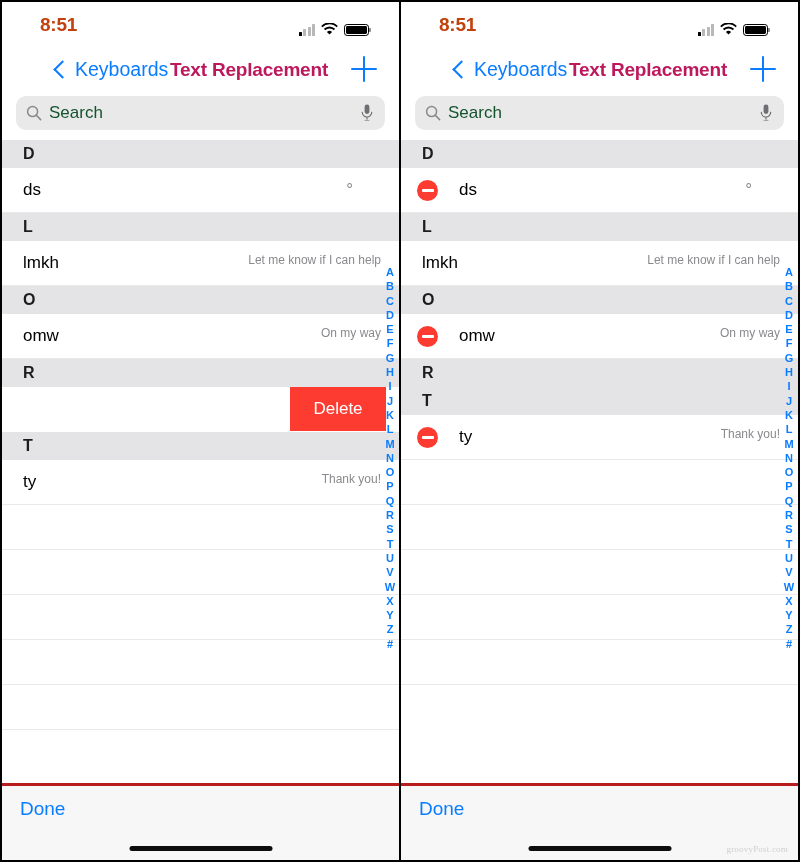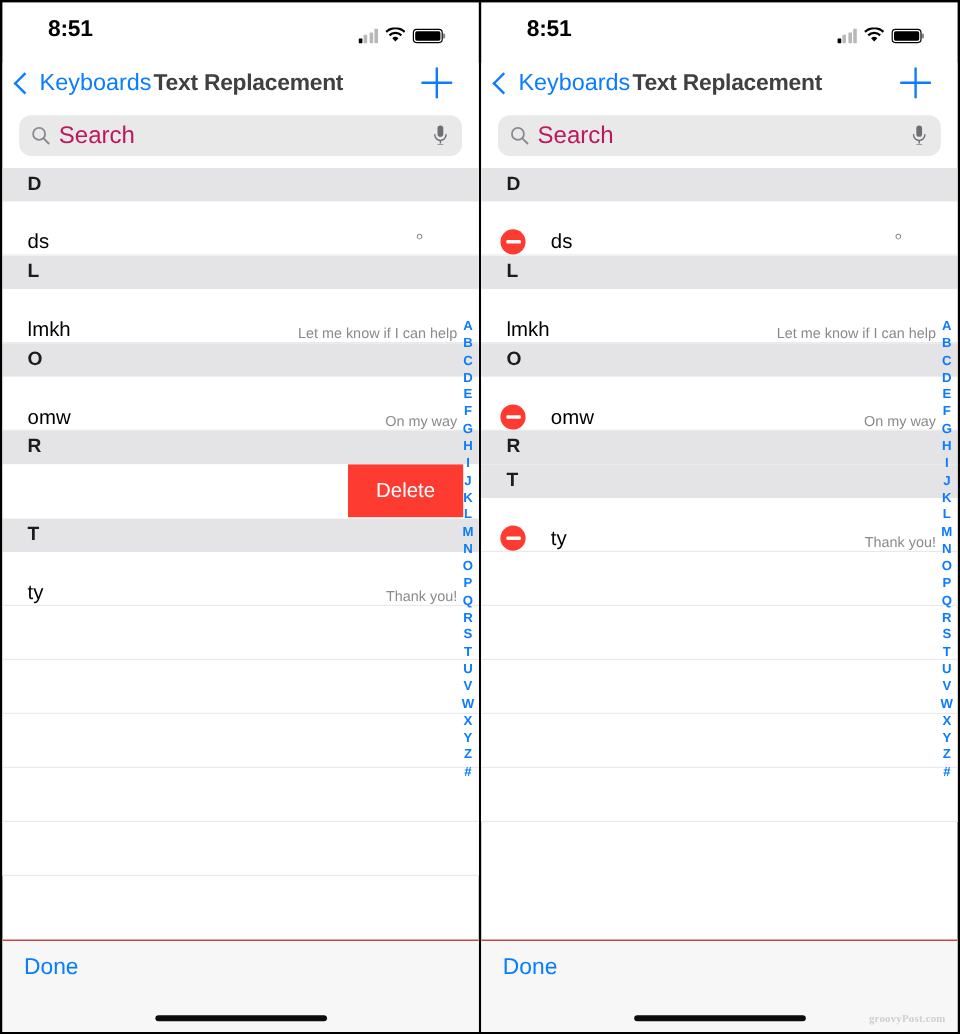--- a/index.html
+++ b/index.html
@@ -36,21 +36,21 @@
   .statusbar {
     height: 50px;
     position: relative;
   }
   .status-time {
     position: absolute;
     left: 38px;
     top: 12px;
     font-size: 19px;
     font-weight: bold;
-    color: #000000;
+    color: #c2410c;
     letter-spacing: -0.2px;
   }
   .status-icons {
     position: absolute;
     right: 30px;
     top: 16px;
     display: flex;
     align-items: flex-end;
     gap: 6px;
     height: 18px;
@@ -97,20 +97,21 @@
     width: 100%;
     background: #000;
     border-radius: 1.4px;
   }
 
   
   .navbar {
     height: 42px;
     position: relative;
     background: #fff;
+    margin-left: 42px;
   }
   .nav-back {
     position: absolute;
     left: 12px;
     top: 6px;
     display: flex;
     align-items: center;
     gap: 4px;
     color: #0a7cff;
     font-size: 19.5px;
@@ -123,21 +124,21 @@
     border-bottom: 2.6px solid #0a7cff;
     transform: rotate(45deg);
     margin-right: 2px;
   }
   .nav-title {
     position: absolute;
     left: 126px;
     top: 7px;
     font-size: 19px;
     font-weight: bold;
-    color: #404040;
+    color: #be185d;
     letter-spacing: -0.2px;
   }
   .nav-add {
     position: absolute;
     right: 22px;
     top: 4px;
     width: 26px; height: 26px;
     cursor: pointer;
   }
   .nav-add::before, .nav-add::after {
@@ -159,22 +160,22 @@
     background: #e9e9ea;
     border-radius: 10px;
     display: flex;
     align-items: center;
     padding: 0 10px;
     position: relative;
     cursor: text;
   }
   .search-icon { width: 16px; height: 16px; margin-right: 7px; flex: 0 0 auto; }
   .search-placeholder {
-    color: #be185d;
-    font-size: 20px;
+    color: #14532d;
+    font-size: 17px;
   }
   .mic-icon {
     position: absolute;
     right: 12px;
     top: 8px;
     width: 12px;
     height: 18px;
   }
 
   
@@ -190,22 +191,22 @@
     padding-left: 21px;
     font-size: 16px;
     font-weight: bold;
     color: #1c1c1e;
     box-sizing: border-box;
   }
   .row {
     height: 45px;
     background: #fff;
     display: flex;
-    align-items: flex-end;
-    padding: 0 18px 0 21px;
+    align-items: flex-start;
+    padding: 12px 18px 0 21px;
     position: relative;
     box-sizing: border-box;
     border-bottom: 1px solid #e9e9ea;
   }
   .row.no-sep { border-bottom: 1px solid transparent; }
   .row .shortcut {
     font-size: 17px;
     color: #000;
     flex: 0 0 auto;
   }
@@ -284,21 +285,21 @@
     font-family: "Liberation Sans", sans-serif;
   }
 
   
   .toolbar {
     position: absolute;
     left: 0; right: 0;
     top: 781px;
     height: 77px;
     background: #f7f7f7;
-    border-top: 1px solid #b91c1c;
+    border-top: 3px solid #b91c1c;
     box-sizing: border-box;
   }
   .done-btn {
     position: absolute;
     left: 18px;
     top: 12px;
     font-size: 19px;
     color: #0a7cff;
     cursor: pointer;
   }
@@ -313,21 +314,20 @@
     background: #0d0d0d;
   }
   .watermark {
     position: absolute;
     right: 10px;
     bottom: 6px;
     font-size: 9px;
     color: #cfcfcf;
     font-family: "Liberation Serif", serif;
     letter-spacing: .2px;
-    font-weight: bold;
   }
 </style>
 </head>
 <body>
 
 <div class="screens">
 
   <div class="phone">
 
     <div class="statusbar">

